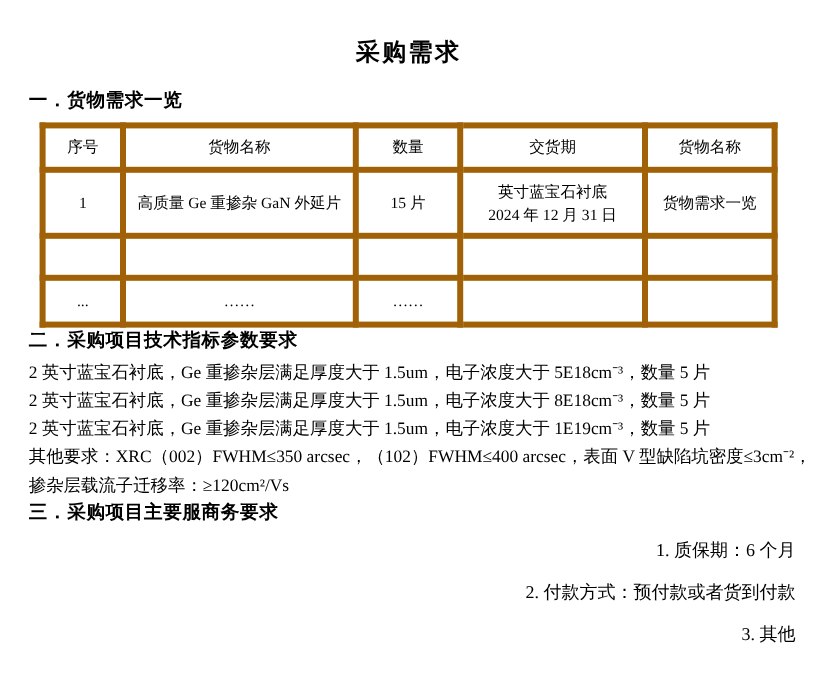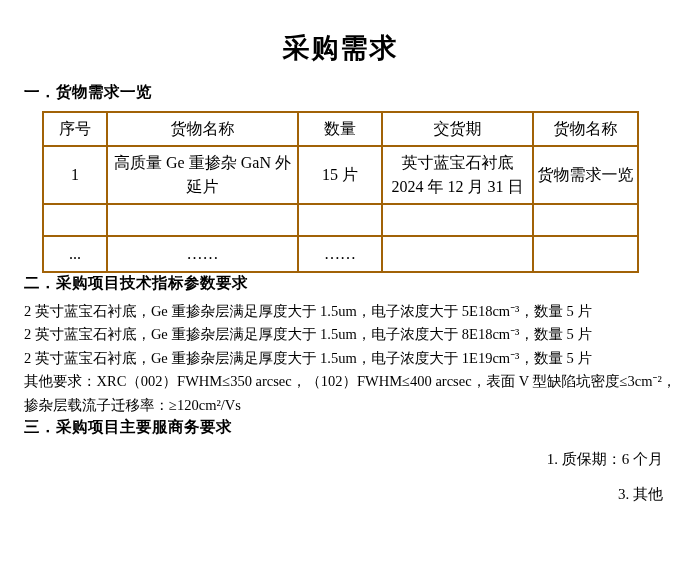--- a/index.html
+++ b/index.html
@@ -18,21 +18,21 @@
     position: relative;
     width: 681px;
     height: 561px;
     box-sizing: border-box;
     padding: 0 18px;
   }
   .doc-title {
     text-align: center;
     font-family: "Liberation Serif", serif;
     font-weight: bold;
-    font-size: 27px;
+    font-size: 20px;
     letter-spacing: 2px;
     margin-top: 30px;
     margin-bottom: 16px;
   }
   .section-heading {
     font-family: "Liberation Sans", sans-serif;
     font-weight: bold;
     font-size: 15.5px;
     margin: 0 0 6px 6px;
     letter-spacing: 0.5px;
@@ -40,24 +40,24 @@
   .heading-gap {
   }
   table.req-table {
     border-collapse: collapse;
     margin: 8px auto 0 auto;
     width: 565px;
     table-layout: fixed;
   }
   table.req-table th,
   table.req-table td {
-    border: 2px solid #a16207;
+    border: 5px solid #a16207;
     text-align: center;
     vertical-align: middle;
-    font-size: 16px;
+    font-size: 13px;
     font-family: "Liberation Serif", serif;
     padding: 4px 2px;
     line-height: 1.5;
   }
   table.req-table th {
     font-weight: normal;
     height: 24px;
   }
   .col-no { width: 58px; }
   .col-name { width: 185px; }
@@ -145,16 +145,17 @@
     <p class="spec-line">2 英寸蓝宝石衬底，Ge 重掺杂层满足厚度大于 1.5um，电子浓度大于 8E18cm⁻³，数量 5 片</p>
     <p class="spec-line">2 英寸蓝宝石衬底，Ge 重掺杂层满足厚度大于 1.5um，电子浓度大于 1E19cm⁻³，数量 5 片</p>
     <p class="spec-line">其他要求：XRC（002）FWHM≤350 arcsec，（102）FWHM≤400 arcsec，表面 V 型缺陷坑密度≤3cm⁻²，</p>
     <p class="spec-line">掺杂层载流子迁移率：≥120cm²/Vs</p>
   </div>
 
   <div class="section-heading heading-gap">三．采购项目主要服商务要求</div>
 
   <ul class="biz-list">
     <li>1. 质保期：6 个月</li>
+    <li>2. 付款方式：预付款或者货到付款</li>
     <li>3. 其他</li>
   </ul>
 
 </div>
 
 </body></html>

